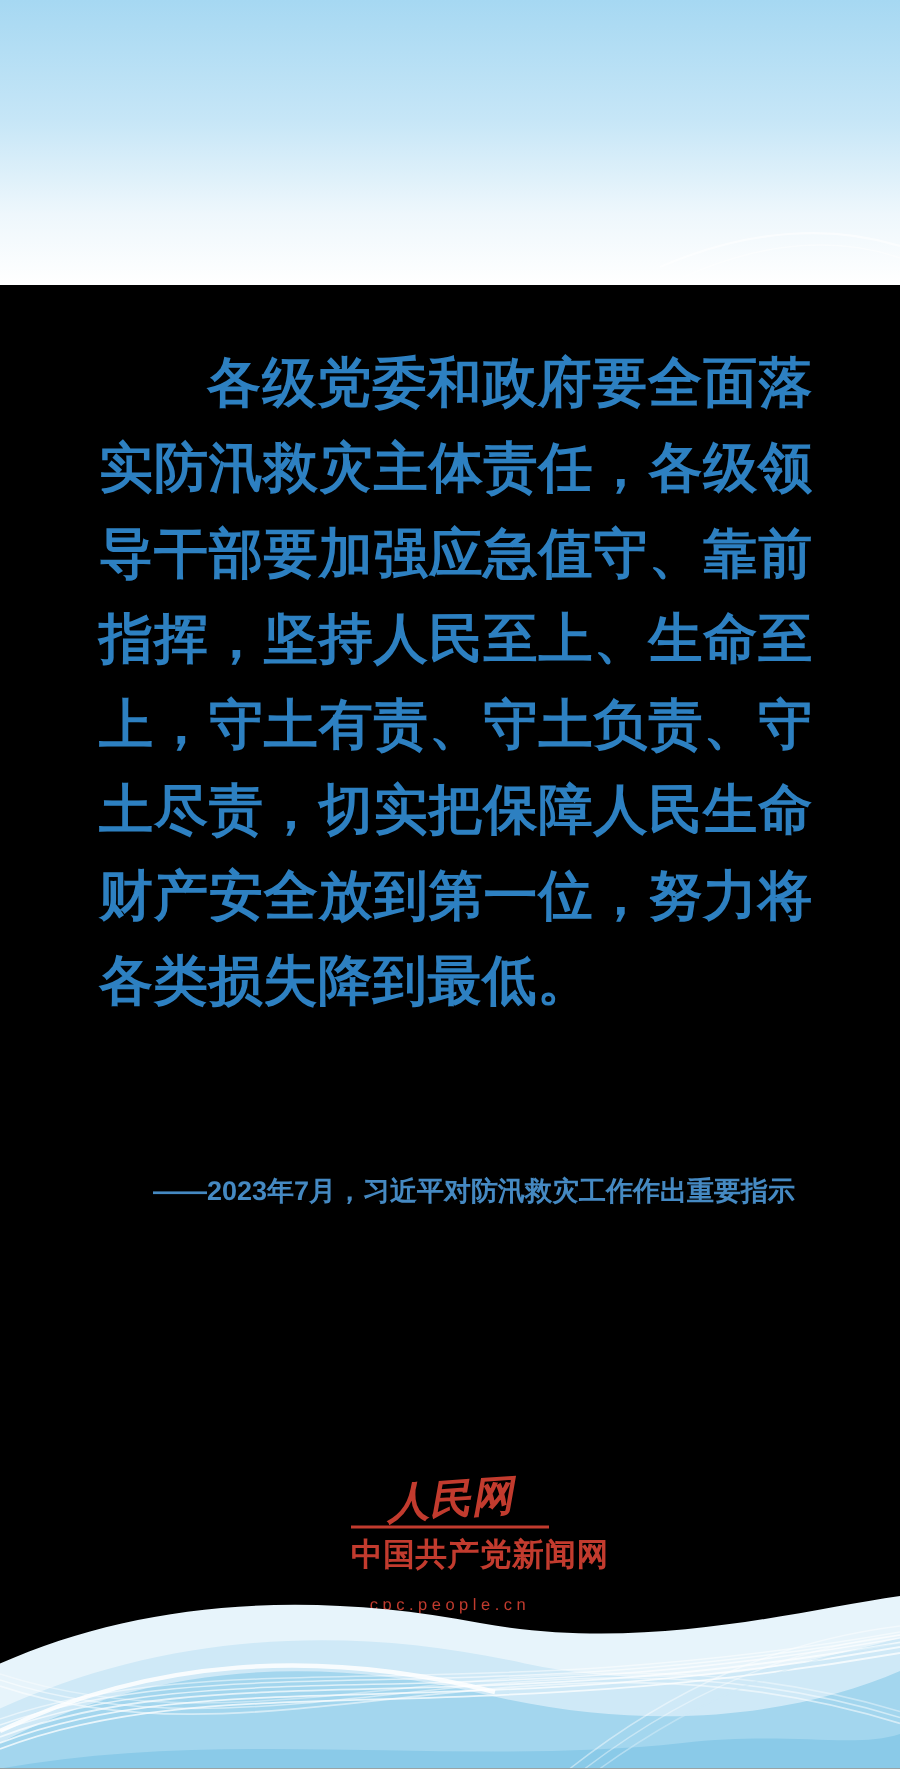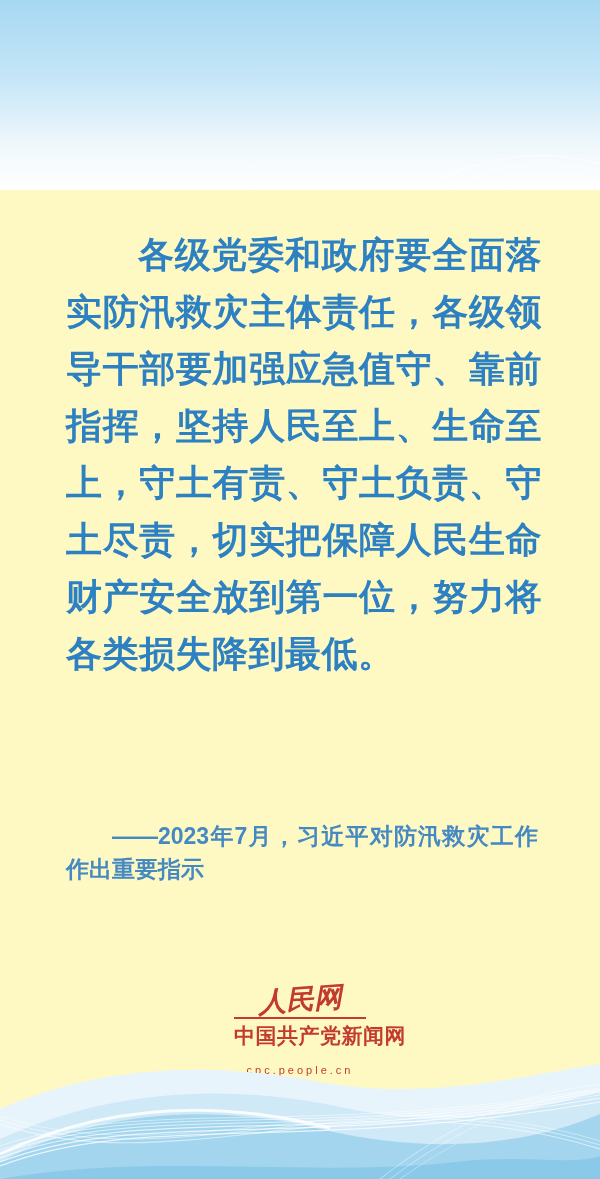--- a/index.html
+++ b/index.html
@@ -1,21 +1,21 @@
 <!DOCTYPE html>
 <html style="--quote-blue: #2d80c1; --attribution-blue: #4589c2; --logo-red: #c23b2e; --shixizhi-red: #cf3526; --gradient-top: #a6d8f2; --wave-blue: #8acae8;"><head>
 <meta charset="utf-8">
 <style>
   html, body { margin: 0; padding: 0; background: #ffffff; }
   .poster {
     position: relative;
     width: 600px;
     height: 1179px;
     overflow: hidden;
-    background: #fef9c3;
+    background: #000000;
     font-family: "Liberation Sans", sans-serif;
   }
   .top-gradient {
     position: absolute;
     top: 0; left: 0; right: 0;
     height: 190px;
     background: linear-gradient(180deg,
       var(--gradient-top, #a6d8f2) 0%,
       #c6e6f7 42%,
       #eef7fc 75%,
@@ -30,24 +30,24 @@
     font-size: 36px;
     font-weight: bold;
     line-height: 57px;
     letter-spacing: 0.5px;
     color: var(--quote-blue, #2d80c1);
     text-align: justify;
     text-indent: 2em;
   }
   .attribution {
     position: absolute;
-    top: 820px;
+    top: 778px;
     left: 66px;
     width: 472px;
-    font-size: 23px;
+    font-size: 18px;
     font-weight: bold;
     line-height: 33px;
     color: var(--attribution-blue, #4589c2);
     text-indent: 2em;
     text-align: justify;
   }
   .footer-logos {
     position: absolute;
     top: 984px;
     left: 0;

